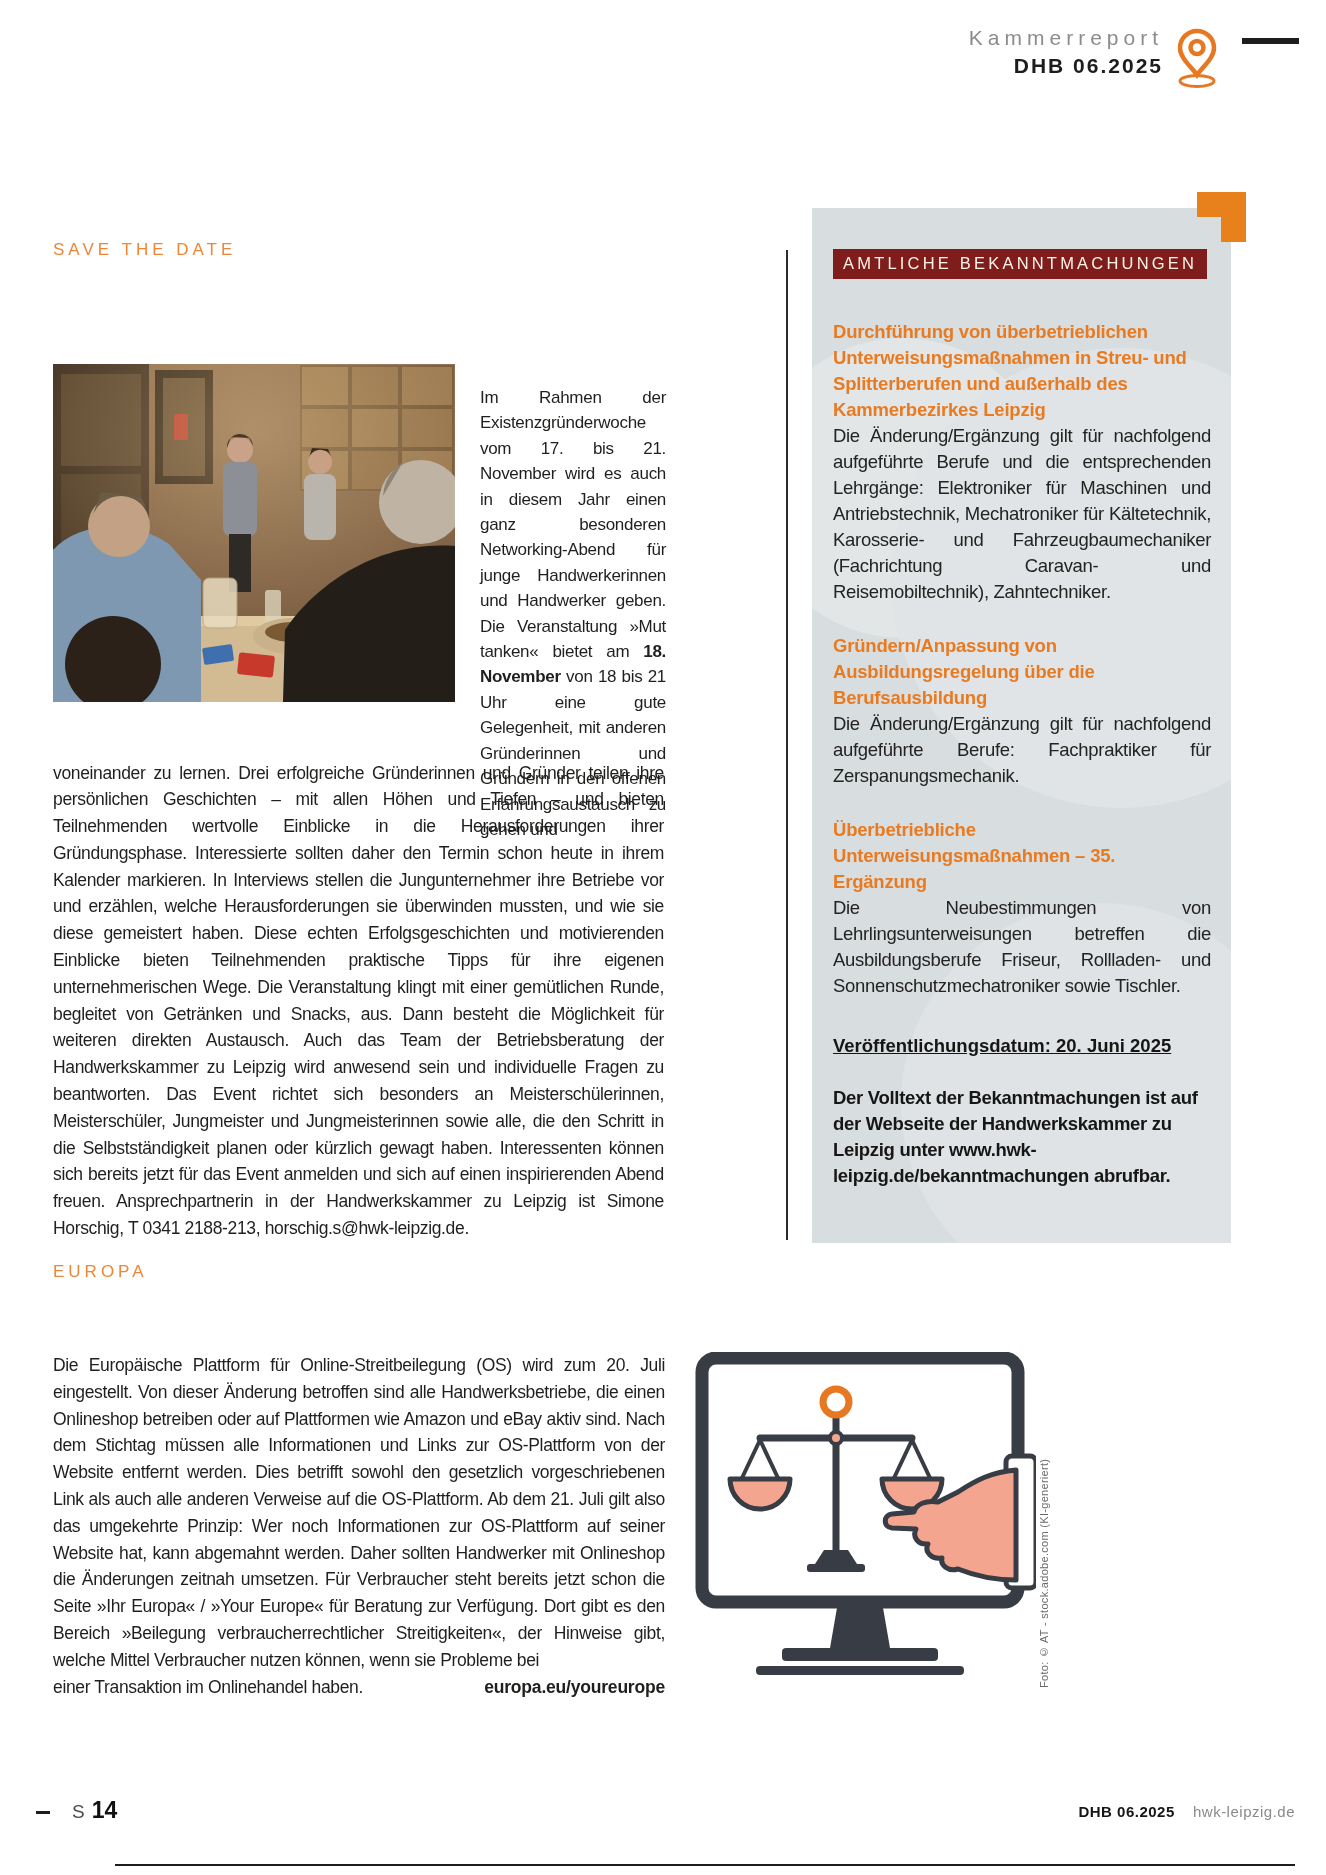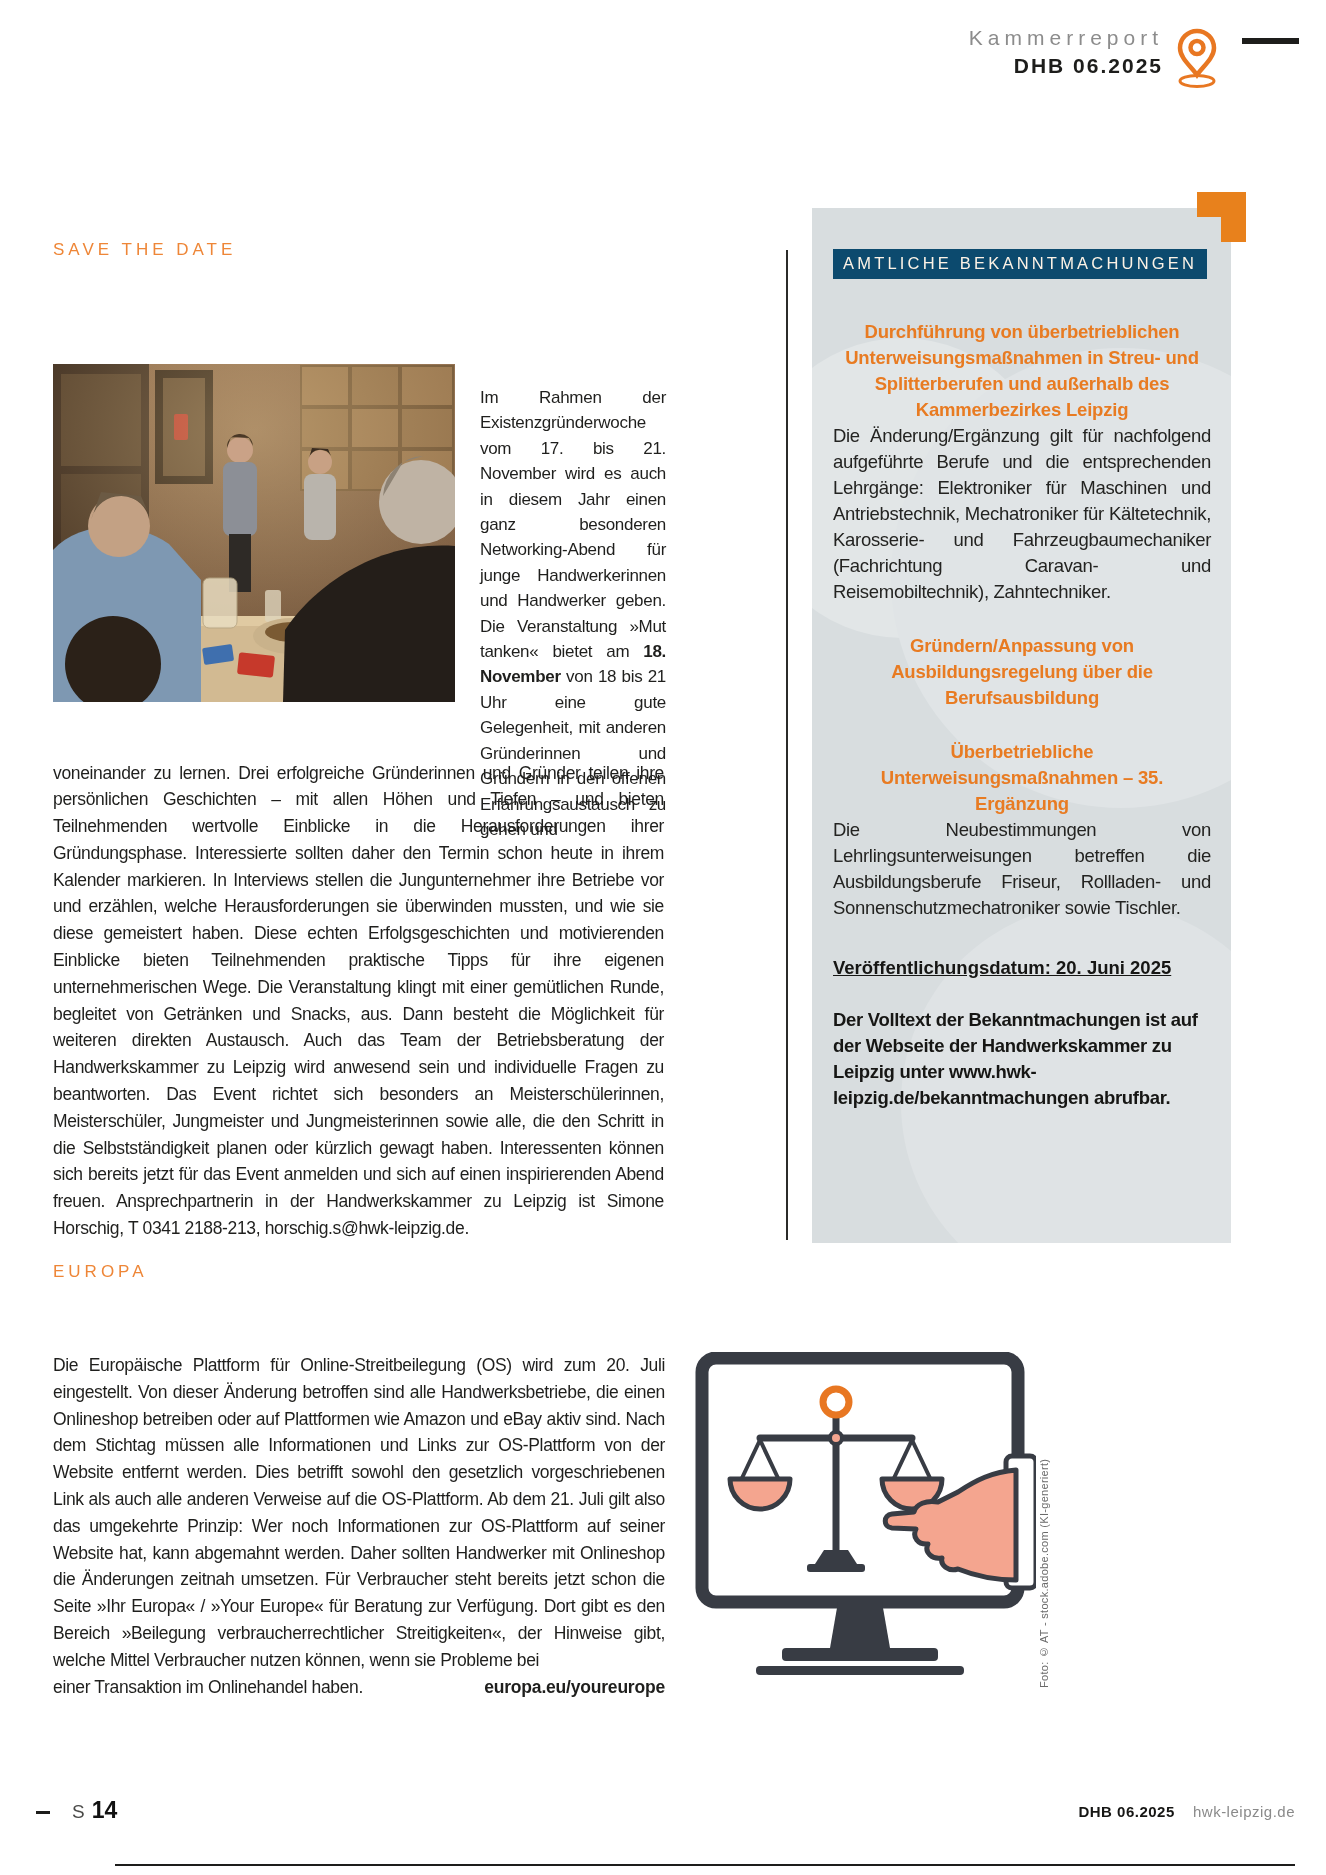--- a/index.html
+++ b/index.html
@@ -30,26 +30,26 @@
   .annbox{position:absolute;left:812px;top:208px;width:419px;height:1035px;background:#d8dddf;overflow:hidden;}
   .blob{position:absolute;border-radius:50%;background:#e2e6e7;}
   .b1{left:-60px;top:130px;width:300px;height:300px;}
   .b2{right:-120px;top:140px;width:460px;height:460px;background:#e0e4e6;}
   .b3{right:-70px;bottom:-60px;width:400px;height:400px;background:#dfe3e5;}
   .corner{position:absolute;background:#e8811c;}
   .c-h{left:1197px;top:192px;width:49px;height:25px;}
   .c-v{left:1221px;top:192px;width:25px;height:50px;}
   .divider{position:absolute;left:786px;top:250px;width:2px;height:990px;background:#2b2b29;}
   .ann-inner{position:absolute;left:21px;top:41px;width:378px;}
-  .ann-label{display:inline-block;background:#0c4a6e;color:#fdf3e6;font-size:16.5px;
+  .ann-label{display:inline-block;background:#7f1d1d;color:#fdf3e6;font-size:16.5px;
              letter-spacing:3.2px;padding:5px 10px 6px 10px;font-weight:400;}
   .ann-item{margin-top:28px;}
   .ann-item.first{margin-top:40px;}
   .ann-title{color:#e87b22;font-weight:bold;font-size:18.5px;line-height:26px;
-             letter-spacing:-0.2px;hyphens:auto;text-align:center;-webkit-hyphens:auto;}
+             letter-spacing:-0.2px;hyphens:auto;-webkit-hyphens:auto;}
   .ann-body{font-size:18.5px;line-height:26px;letter-spacing:-0.3px;text-align:justify;
             hyphens:auto;-webkit-hyphens:auto;color:#232321;}
   .ann-date{margin-top:34px;font-weight:bold;font-size:18.5px;line-height:26px;color:#161614;text-decoration:underline;}
   .ann-foot{margin-top:26px;font-weight:bold;font-size:18.5px;line-height:26px;
             letter-spacing:-0.3px;color:#161614;hyphens:auto;-webkit-hyphens:auto;}
   
   .a2{position:absolute;left:53px;top:1262px;width:860px;}
   .a2 .headline{margin-top:15px;letter-spacing:2px;white-space:nowrap;}
   .a2-body{position:absolute;left:53px;top:1352px;width:612px;}
   .a2-last{display:flex;justify-content:space-between;align-items:baseline;}
@@ -162,20 +162,21 @@
     <div class="ann-inner">
       <span class="ann-label">AMTLICHE BEKANNTMACHUNGEN</span>
 
       <div class="ann-item first">
         <div class="ann-title">Durchführung von überbetrieblichen Unterweisungsmaßnahmen in Streu- und Splitterberufen und außerhalb des Kammerbezirkes Leipzig</div>
         <div class="ann-body">Die Änderung/Ergänzung gilt für nachfolgend aufgeführte Berufe und die entsprechenden Lehrgänge: Elektroniker für Maschinen und Antriebstechnik, Mechatroniker für Kältetechnik, Karosserie- und Fahrzeugbaumechaniker (Fachrichtung Caravan- und Reisemobiltechnik), Zahntechniker.</div>
       </div>
 
       <div class="ann-item">
         <div class="ann-title">Gründern/Anpassung von Ausbildungsregelung über die Berufsausbildung</div>
+        <div class="ann-body">Die Änderung/Ergänzung gilt für nachfolgend aufgeführte Berufe: Fachpraktiker für Zerspanungsmechanik.</div>
       </div>
 
       <div class="ann-item">
         <div class="ann-title">Überbetriebliche Unterweisungsmaßnahmen – 35. Ergänzung</div>
         <div class="ann-body">Die Neubestimmungen von Lehrlingsunterweisungen betreffen die Ausbildungsberufe Friseur, Rollladen- und Sonnenschutzmechatroniker sowie Tischler.</div>
       </div>
 
       <div class="ann-date">Veröffentlichungsdatum: 20. Juni 2025</div>
       <div class="ann-foot">Der Volltext der Bekanntmachungen ist auf der Webseite der Handwerkskammer zu Leipzig unter www.hwk-leipzig.de/bekanntmachungen abrufbar.</div>
     </div>

